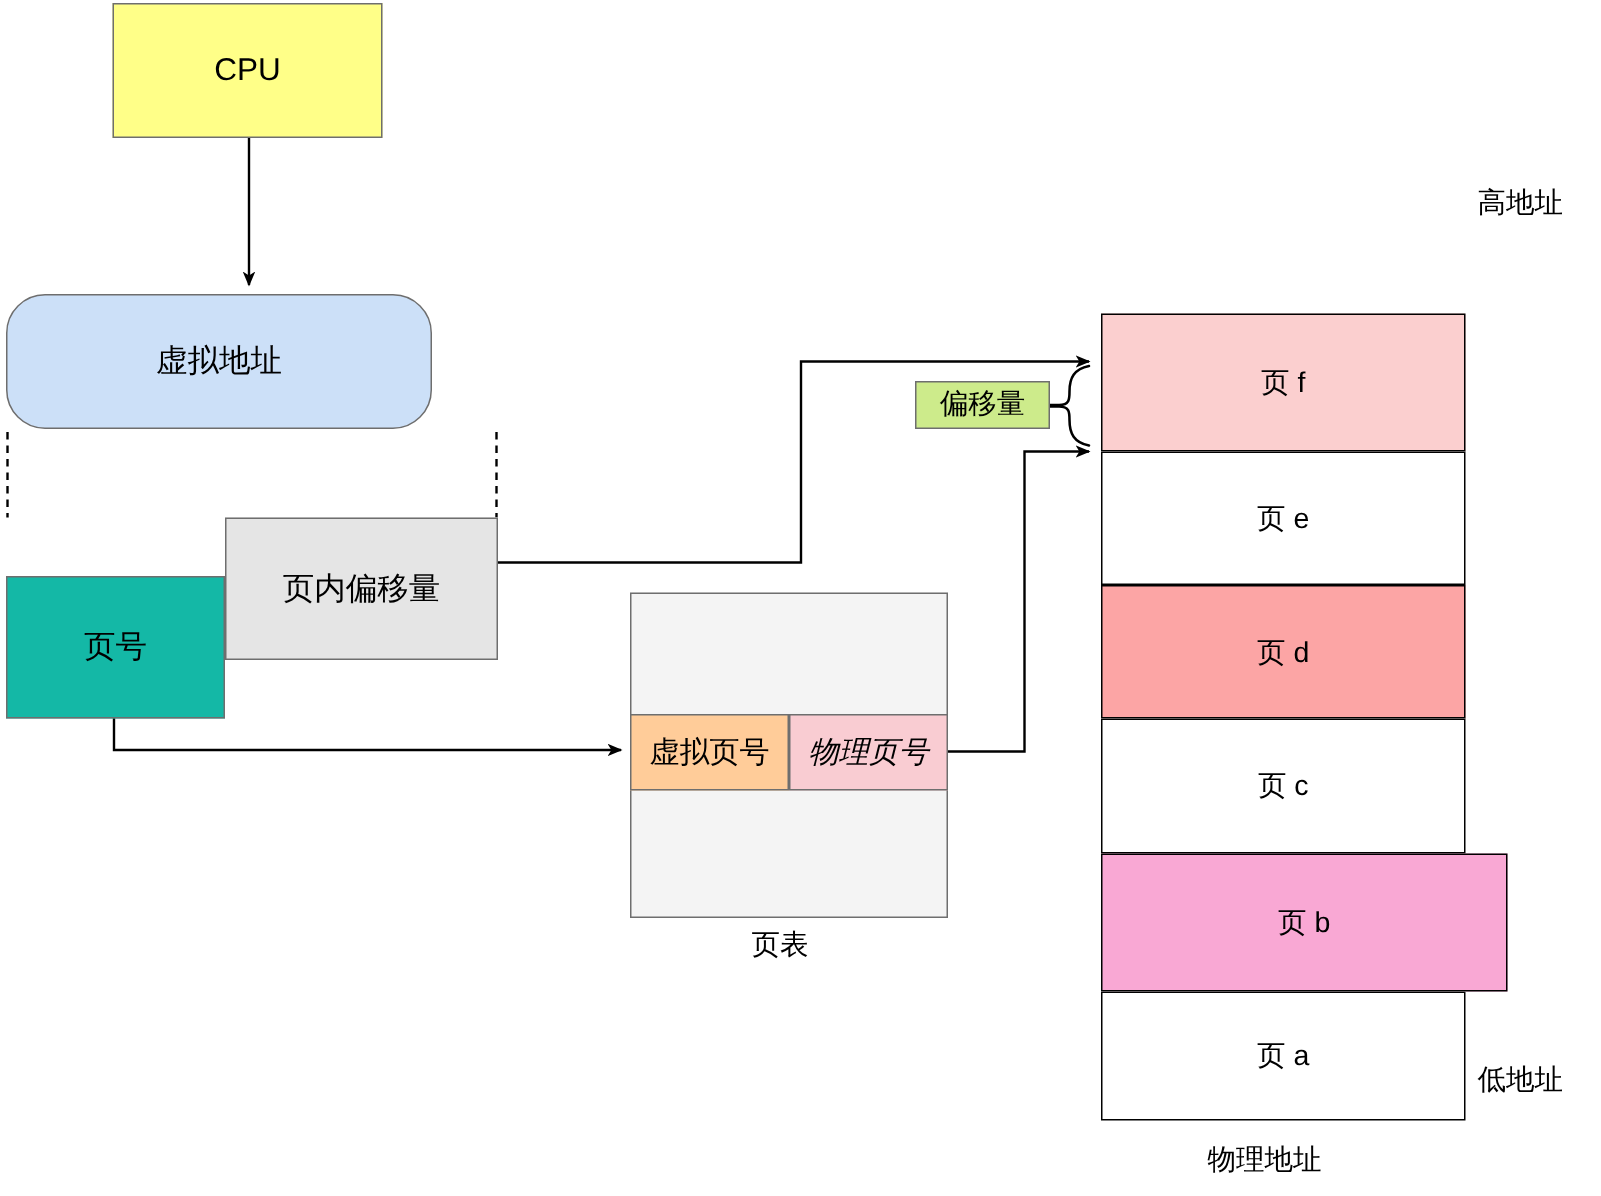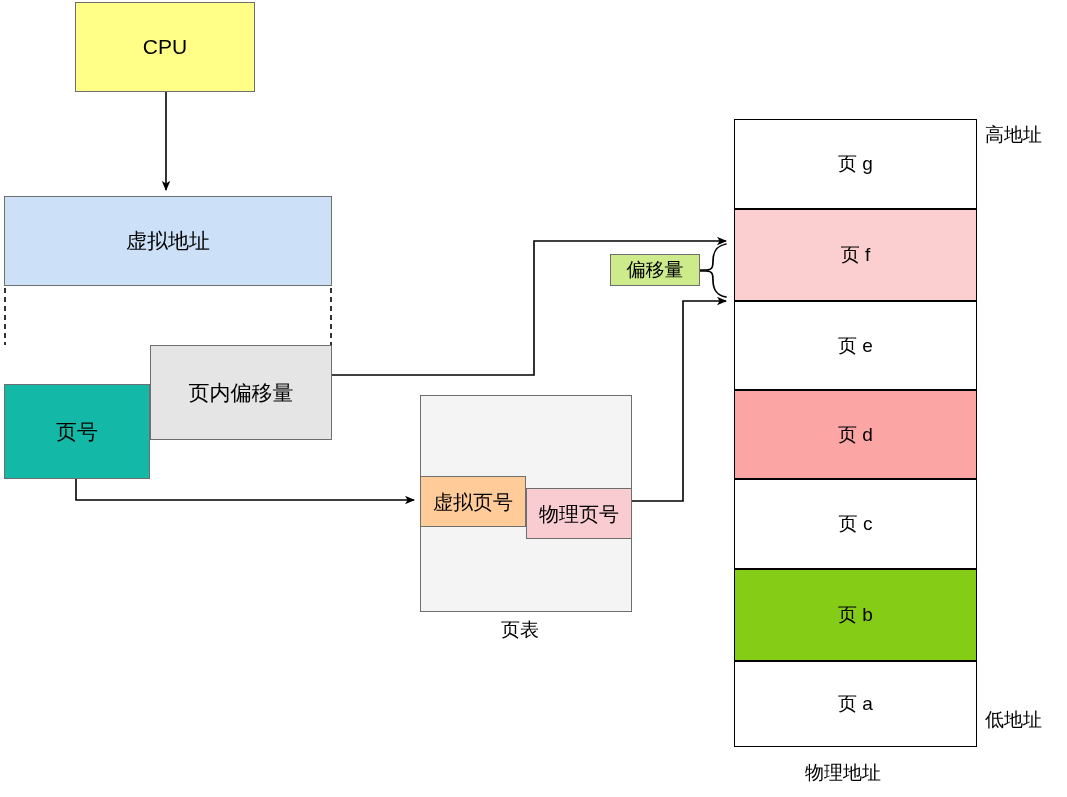--- a/index.html
+++ b/index.html
@@ -42,60 +42,57 @@
              C713,252 716,246 726,244" fill="none" stroke="#000" stroke-width="1.7" stroke-linecap="round"></path>
     <path d="M700,271 L706,271
              C713,271 713,275 713,280
              C713,289 716,295 726,297" fill="none" stroke="#000" stroke-width="1.7" stroke-linecap="round"></path>
   </svg>
 
   <div class="box" style="left:75px;top:2px;width:180px;height:90px;background:#ffff88;">
     <span>CPU</span>
   </div>
 
-  <div class="box" style="left:4px;top:196px;width:328px;height:90px;background:#cce0f8;">
+  <div class="box" style="left:4px;top:196px;width:284px;height:90px;background:#cce0f8;border-radius:26px;">
     <span>虚拟地址</span>
   </div>
 
   <div class="box" style="left:4px;top:345px;width:146px;height:95px;background:#14b8a6;margin-top:39px;">
     <span>页号</span>
   </div>
   <div class="box" style="left:150px;top:345px;width:182px;height:95px;background:#e5e5e5;">
     <span>页内偏移量</span>
   </div>
 
   <div class="box" style="left:420px;top:395px;width:212px;height:217px;background:#f4f4f4;"></div>
   <div class="box" style="left:420px;top:476px;width:106px;height:51px;background:#ffcc99;font-size:20px;">
     <span>虚拟页号</span>
   </div>
-  <div class="box" style="left:526px;top:488px;width:106px;height:51px;background:#f9ccd2;font-size:20px;">
+  <div class="box" style="left:526px;top:476px;width:106px;height:51px;background:#f9ccd2;font-size:20px;font-style:italic;">
     <span>物理页号</span>
   </div>
   <div class="plain" style="left:501px;top:617px;">页表</div>
 
   <div class="box" style="left:610px;top:254px;width:90px;height:32px;background:#cdeb8b;font-size:19px;">
     <span>偏移量</span>
   </div>
 
-  <div class="memrow" style="left:734px;top:119px;width:243px;height:90px;background:#ffffff;">
-    <span>页 g</span>
-  </div>
   <div class="memrow" style="left:734px;top:209px;width:243px;height:92px;background:#fbcfcf;">
     <span>页 f</span>
   </div>
   <div class="memrow" style="left:734px;top:301px;width:243px;height:89px;background:#ffffff;">
     <span>页 e</span>
   </div>
   <div class="memrow" style="left:734px;top:390px;width:243px;height:89px;background:#fca5a5;">
     <span>页 d</span>
   </div>
   <div class="memrow" style="left:734px;top:479px;width:243px;height:90px;background:#ffffff;">
     <span>页 c</span>
   </div>
-  <div class="memrow" style="left:734px;top:569px;width:243px;height:92px;background:#84cc16;">
+  <div class="memrow" style="left:734px;top:569px;width:271px;height:92px;background:#f9a8d4;">
     <span>页 b</span>
   </div>
   <div class="memrow" style="left:734px;top:661px;width:243px;height:86px;background:#ffffff;">
     <span>页 a</span>
   </div>
 
   <div class="plain" style="left:985px;top:122px;">高地址</div>
   <div class="plain" style="left:985px;top:707px;">低地址</div>
   <div class="plain" style="left:805px;top:760px;">物理地址</div>
 

